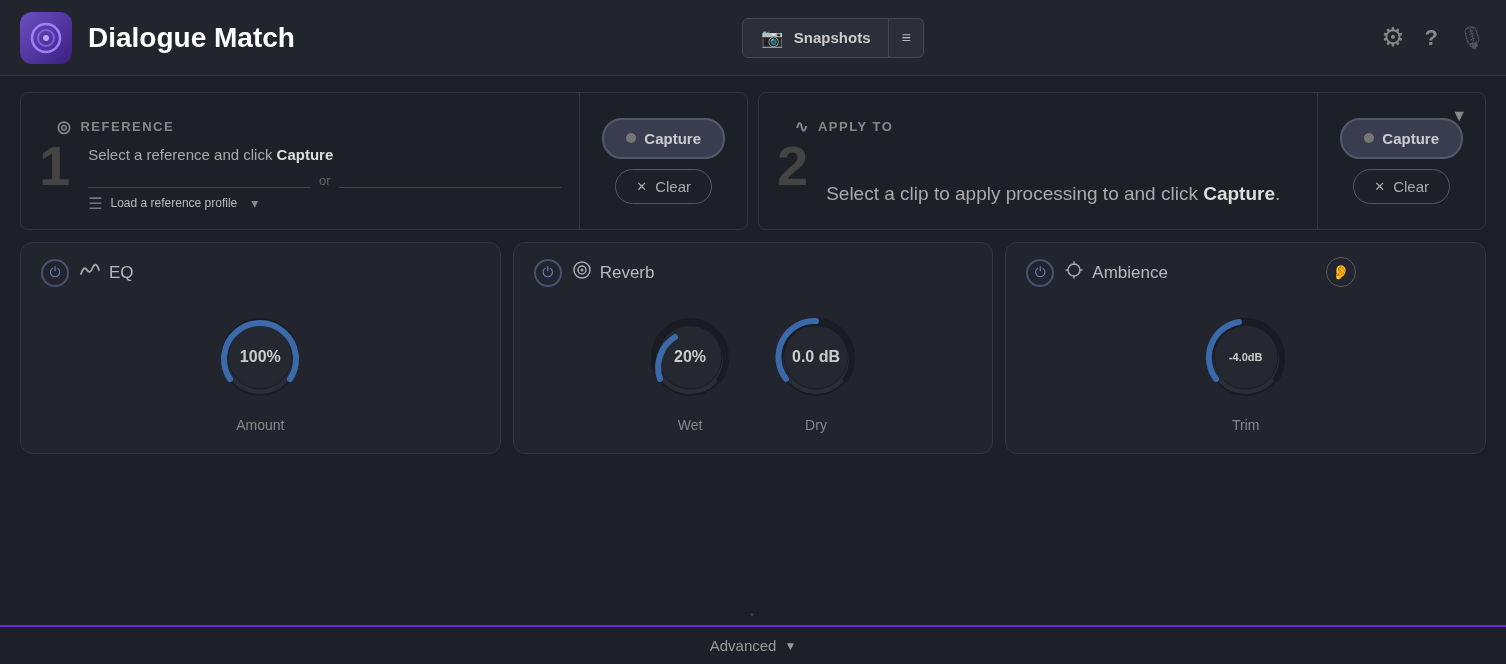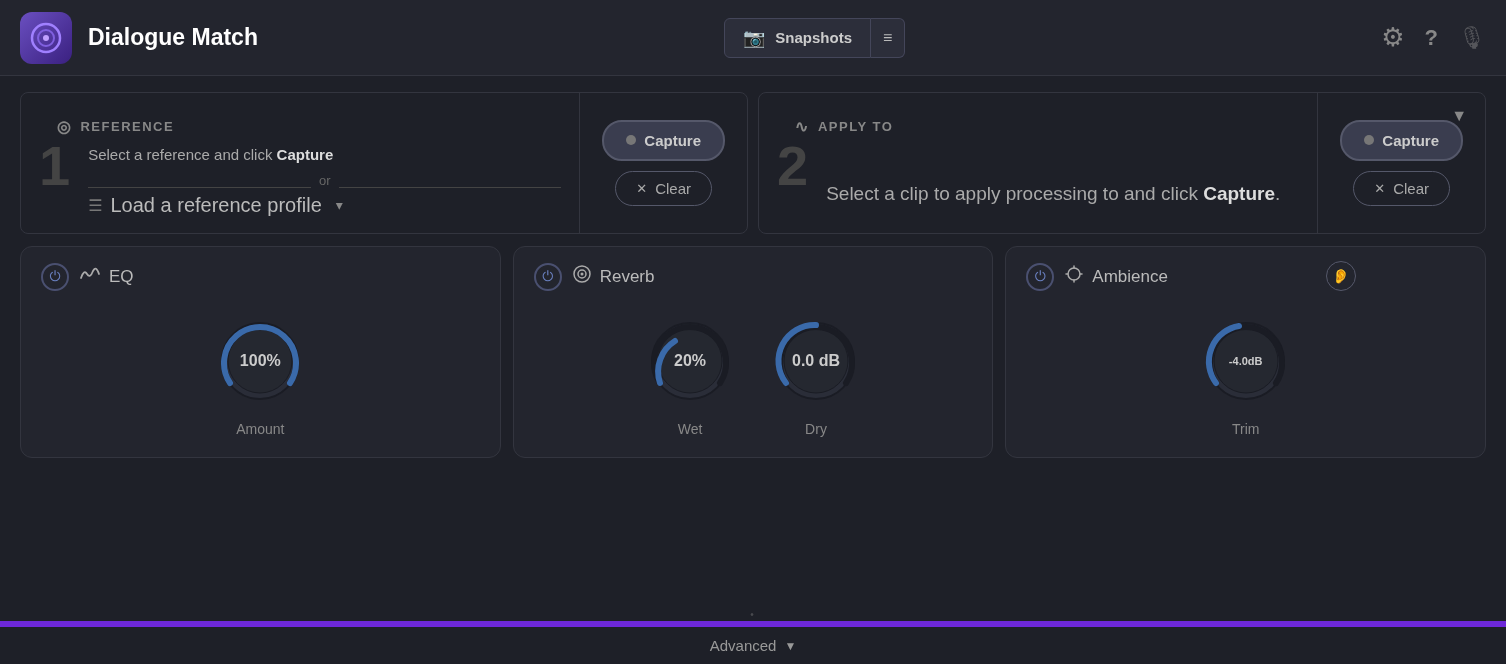--- a/index.html
+++ b/index.html
@@ -34,21 +34,21 @@
       margin-right: 16px;
       flex-shrink: 0;
     }
 
     .logo-icon svg {
       width: 32px;
       height: 32px;
     }
 
     .app-title {
-      font-size: 23px;
+      font-size: 28px;
       font-weight: 600;
       color: #fff;
       margin-right: auto;
     }
 
     .snapshots-btn {
       display: flex;
       align-items: center;
       background: #2c2e3a;
       border: 1px solid #44465a;
@@ -309,21 +309,21 @@
     .bottom-area {
       position: fixed;
       bottom: 0;
       left: 0;
       right: 0;
       display: flex;
       align-items: center;
       justify-content: center;
       padding: 10px;
       background: #1e2028;
-      border-top: 6px solid #6d28d9;
+      border-top: 2px solid #6d28d9;
       gap: 8px;
       cursor: pointer;
       color: #999;
       font-size: 15px;
     }
 
     .ear-icon-badge {
       position: absolute;
       top: 8px;
       right: 8px;
@@ -383,21 +383,21 @@
           <div style="font-size:56px; font-weight:700; color:#444; line-height:1; margin-right:4px; margin-top:-6px;">1</div>
           <div style="flex:1;">
             <div style="font-size:15px; color:#aaa; line-height:1.5;">
               <span>Select a reference and click </span><strong style="color:#ddd;">Capture</strong>
             </div>
             <div class="or-divider">
               <span>or</span>
             </div>
             <div class="load-profile-row">
               <span style="font-size:16px; color:#777;">☰</span>
-              <span style="font-size:20px; color:#bbb;">Load a reference profile</span>
+              <span style="font-size:12px; color:#bbb;">Load a reference profile</span>
               <span style="margin-left:6px; color:#888; font-size:14px;">▾</span>
             </div>
           </div>
         </div>
       </div>
       <div class="sec-right">
         <button class="btn-capture">
           <span class="capture-dot"></span>
           <span>Capture</span>
         </button>

